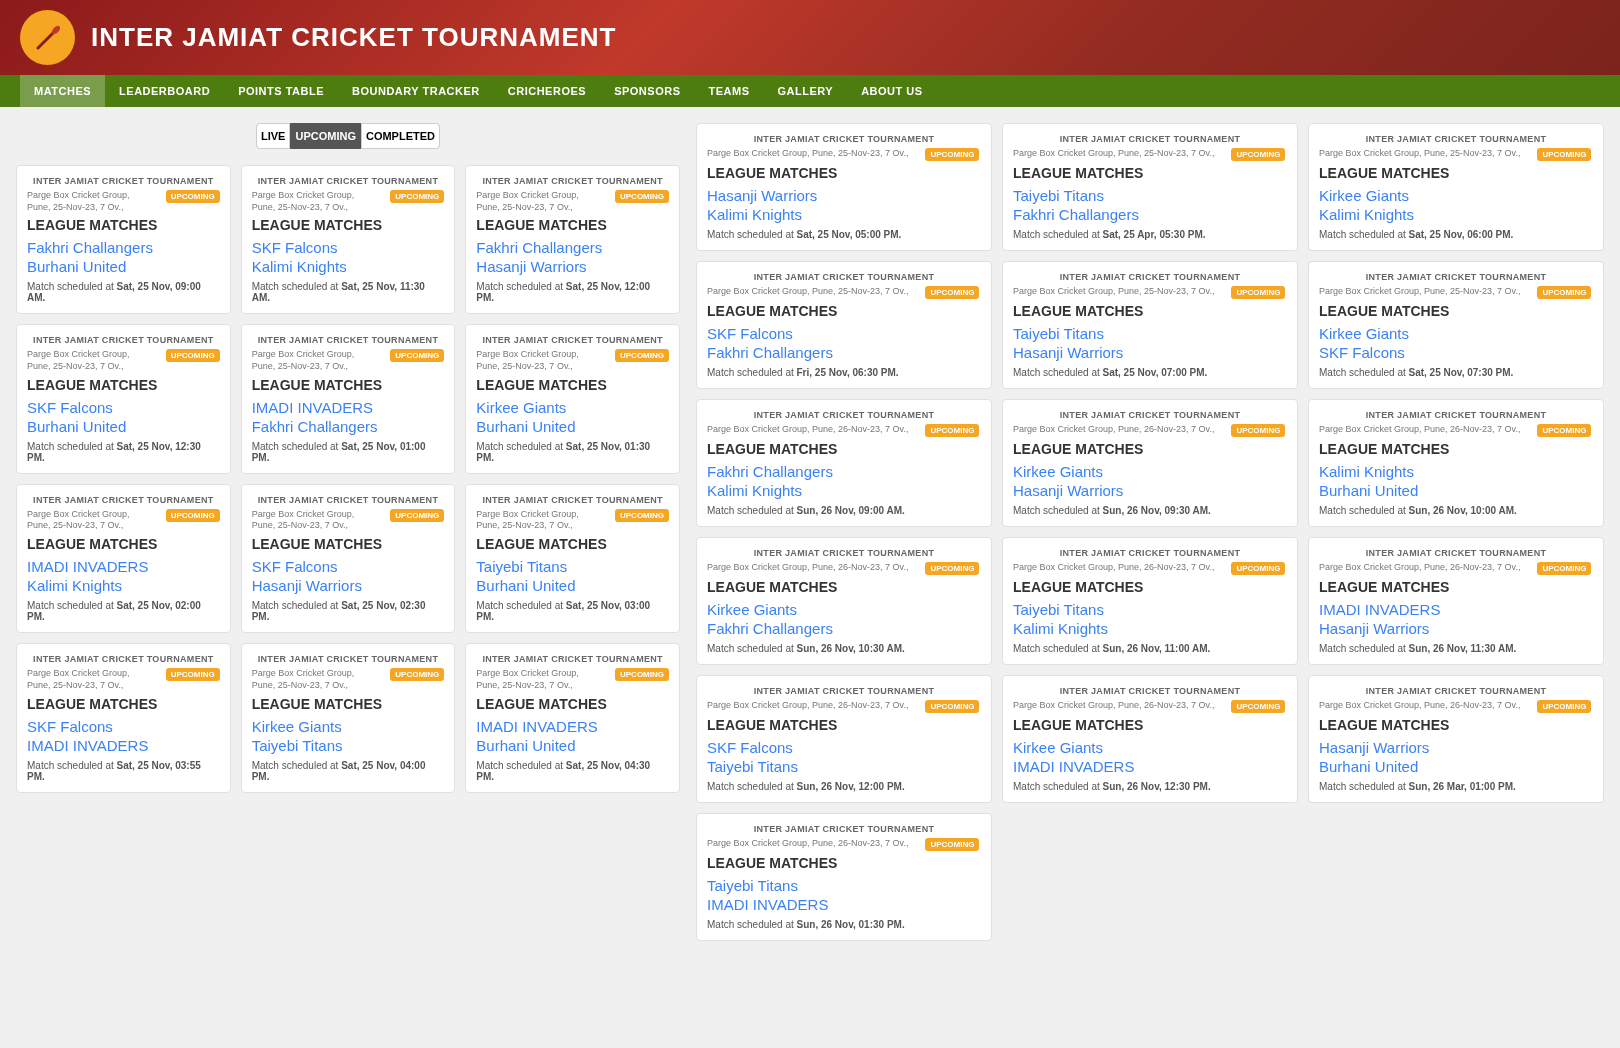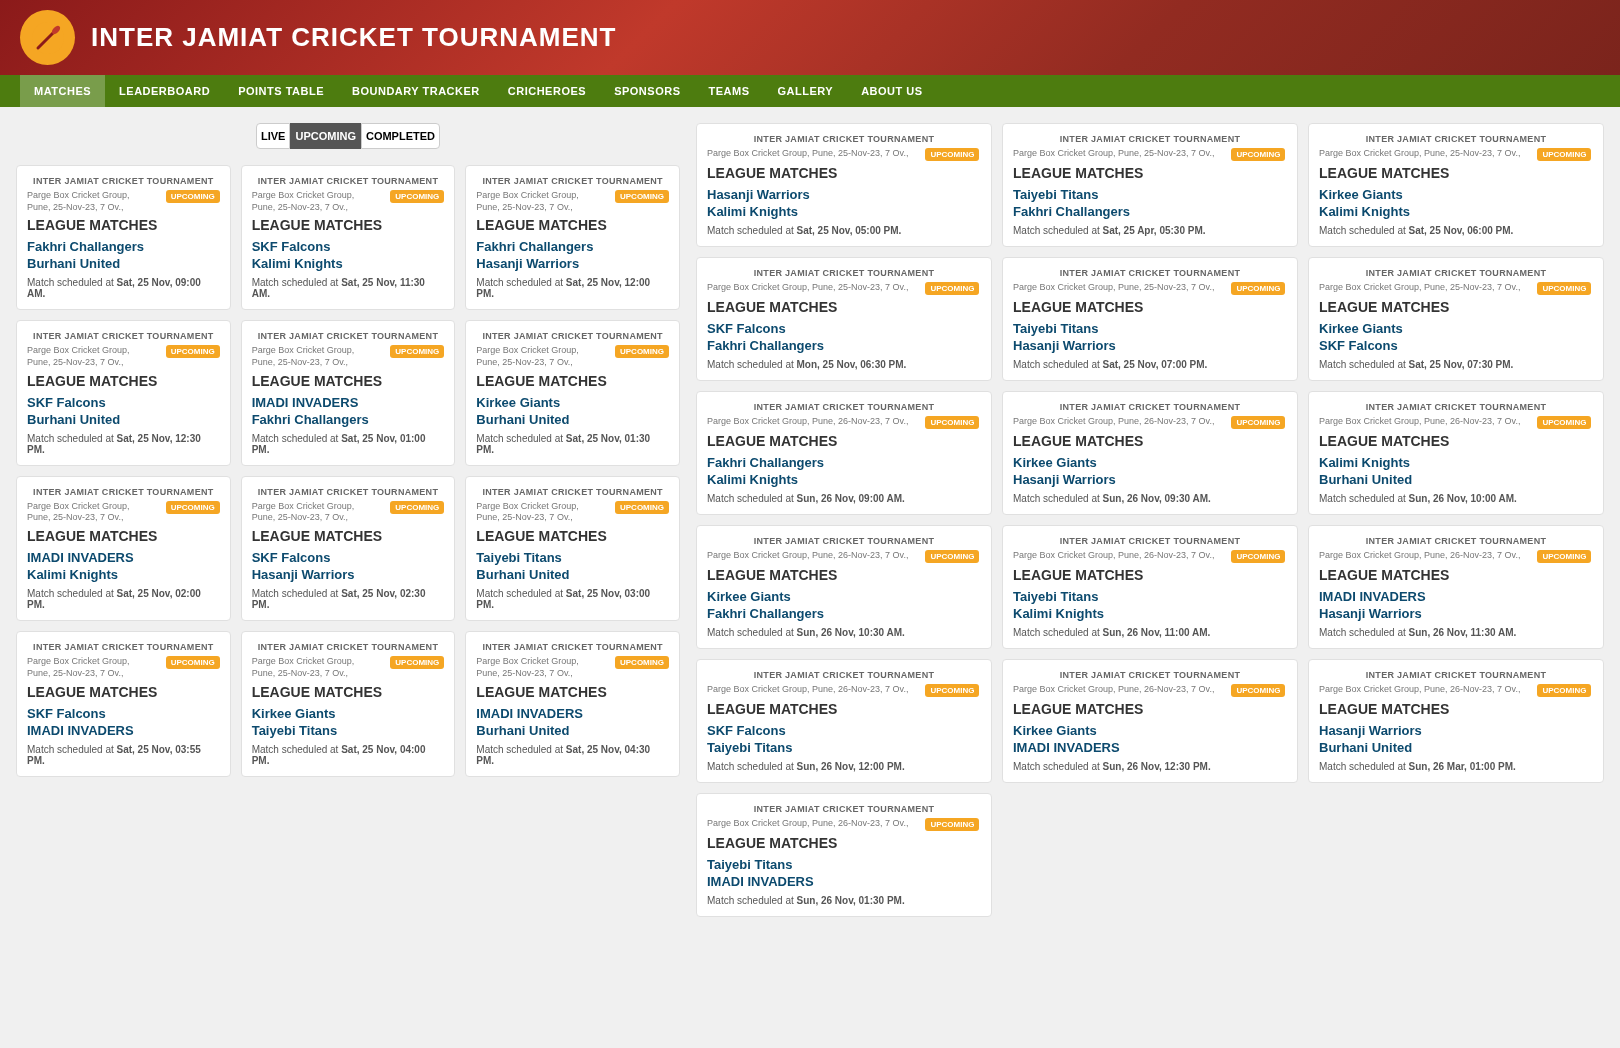--- a/index.html
+++ b/index.html
@@ -133,23 +133,23 @@
       white-space: nowrap;
       flex-shrink: 0;
     }
     .card-league {
       font-size: 14px;
       font-weight: bold;
       color: #333;
       margin-bottom: 6px;
     }
     .card-team {
-      font-size: 13px;
-      font-weight: 700;
-      color: #0c4a6e;
+      font-size: 15px;
+      font-weight: 400;
+      color: #3b82f6;
       margin-bottom: 2px;
     }
     .card-schedule {
       font-size: 10px;
       color: #555;
       margin-top: 6px;
     }
     .card-schedule strong { font-weight: bold; }
 
     
@@ -373,21 +373,21 @@
   </div>
       <div class="match-card">
     <div class="card-tournament">INTER JAMIAT CRICKET TOURNAMENT</div>
     <div class="card-meta">
       <span class="card-meta-text">Parge Box Cricket Group, Pune, 25-Nov-23, 7 Ov.,</span>
       <span class="badge-upcoming">UPCOMING</span>
     </div>
     <div class="card-league">LEAGUE MATCHES</div>
     <div class="card-team">SKF Falcons</div>
     <div class="card-team">Fakhri Challangers</div>
-    <div class="card-schedule">Match scheduled at <strong>Mon, 25 Nov, 06:30 PM.</strong></div>
+    <div class="card-schedule">Match scheduled at <strong>Fri, 25 Nov, 06:30 PM.</strong></div>
   </div>
       <div class="match-card">
     <div class="card-tournament">INTER JAMIAT CRICKET TOURNAMENT</div>
     <div class="card-meta">
       <span class="card-meta-text">Parge Box Cricket Group, Pune, 25-Nov-23, 7 Ov.,</span>
       <span class="badge-upcoming">UPCOMING</span>
     </div>
     <div class="card-league">LEAGUE MATCHES</div>
     <div class="card-team">Taiyebi Titans</div>
     <div class="card-team">Hasanji Warriors</div>

